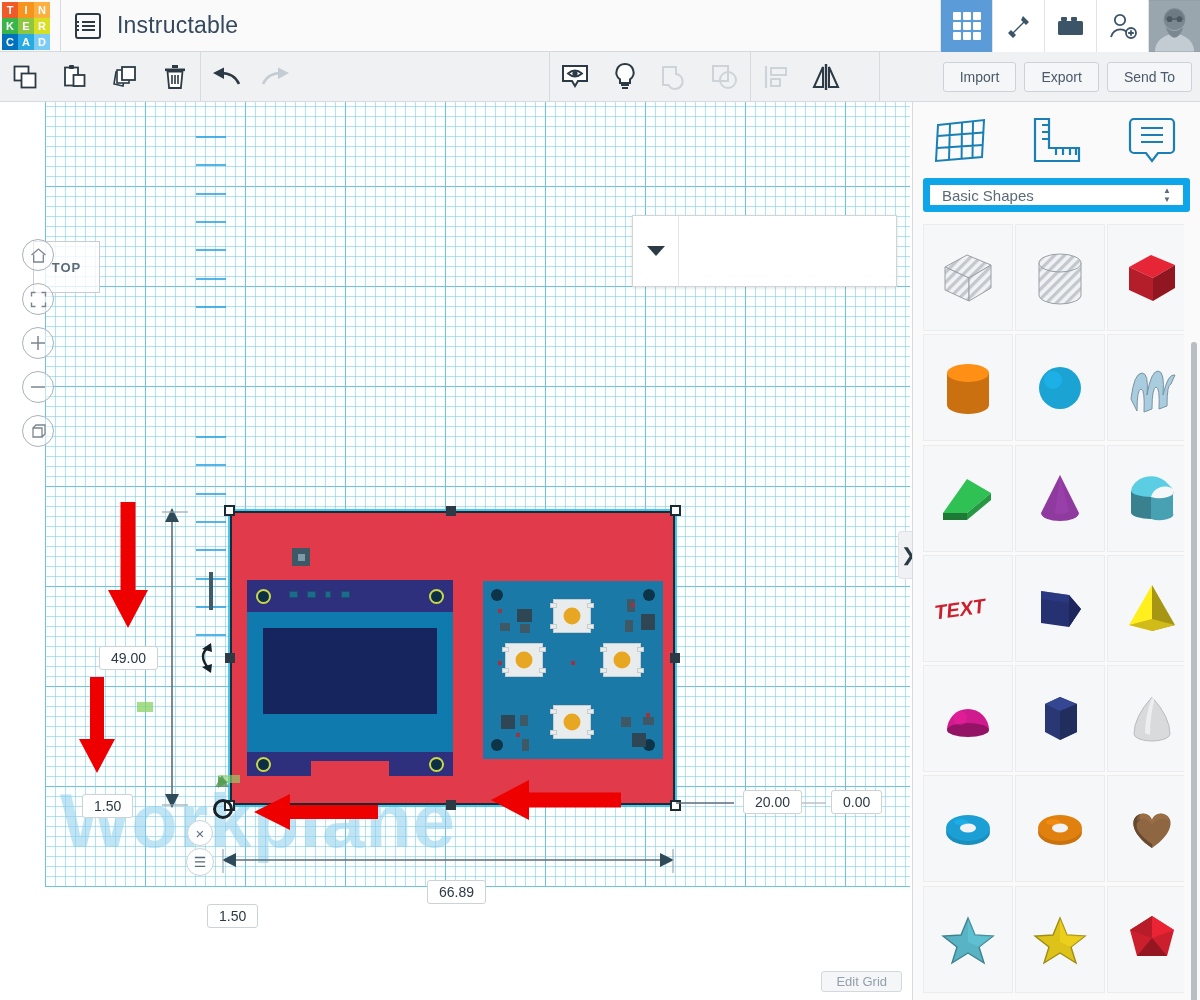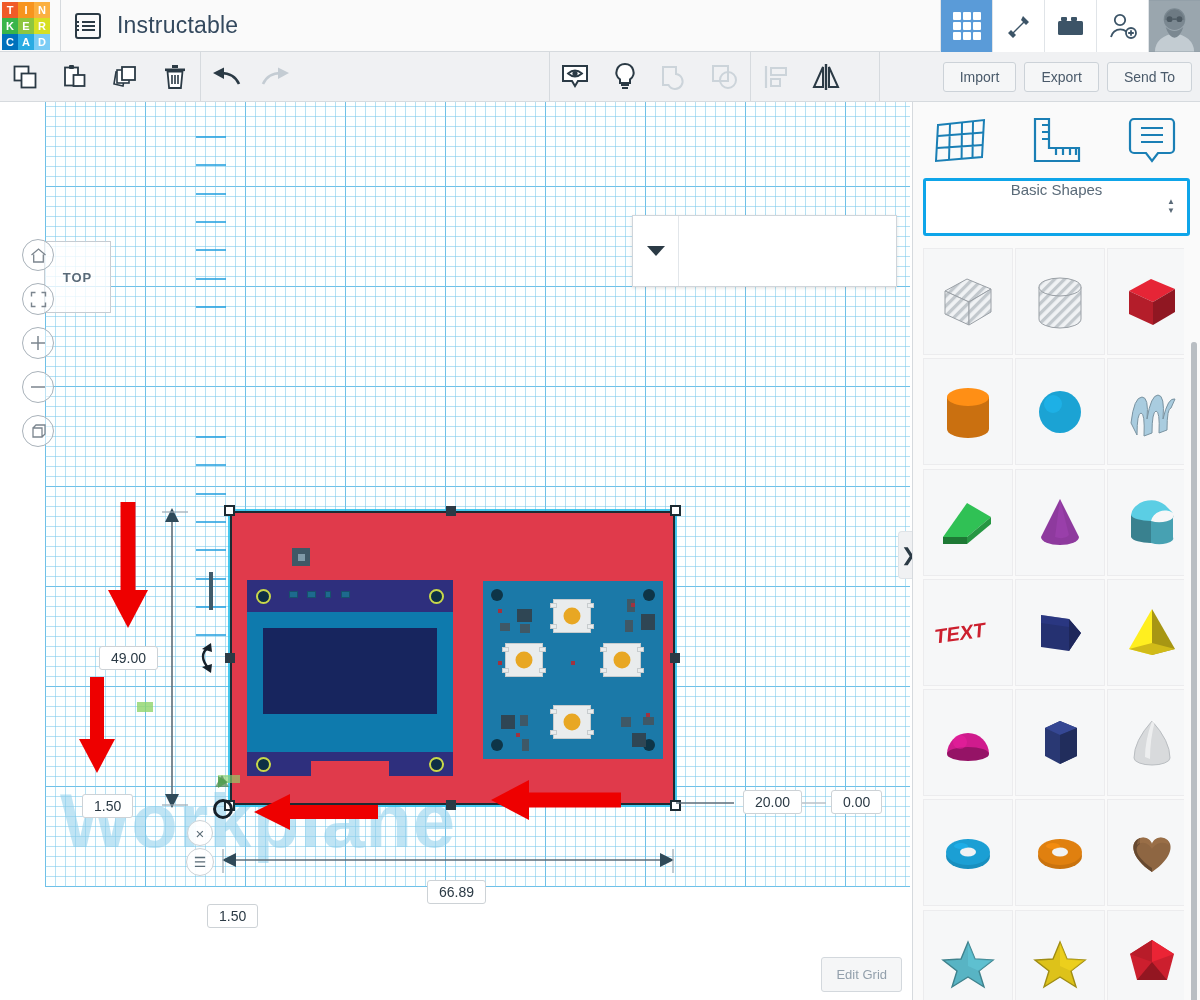--- a/index.html
+++ b/index.html
@@ -84,21 +84,21 @@
     color: rgba(140,205,235,.55); letter-spacing: 1px; transform: translateY(-110px);
     pointer-events: none;
   }
   .ruler-left {
     position: absolute; left: 190px; top: 102px; width: 40px; height: 700px;
     pointer-events: none;
   }
 
   
   .viewcube {
-    position: absolute; left: 44px; top: 139px; width: 67px; height: 72px;
+    position: absolute; left: 33px; top: 139px; width: 67px; height: 52px;
     background: rgba(255,255,255,.78); border: 1px solid #c6ccd2;
     display: flex; align-items: center; justify-content: center;
     font-size: 13px; font-weight: bold; color: #5a6a78; letter-spacing: 1px;
   }
   .navbtn {
     position: absolute; left: 22px; width: 32px; height: 32px; border-radius: 50%;
     border: 1px solid #a9b2ba; background: rgba(255,255,255,.55);
     display: flex; align-items: center; justify-content: center; color: #6b757e;
   }
 
@@ -171,21 +171,21 @@
     background: rgba(255,255,255,.9); border: 1px solid #ccd2d6;
     display: flex; align-items: center; justify-content: center; color: #5b6d78; font-size: 15px;
   }
 
   
   .annot { position: absolute; pointer-events: none; }
 
   
   .grid-ctrl { position: absolute; right: 10px; bottom: 8px; width: 300px; text-align: right; }
   .edit-grid {
-    display: inline-block; padding: 9px 14px; background: #f5f6f7;
+    display: inline-block; padding: 2px 14px; background: #f5f6f7;
     border: 1px solid #d3d8dd; border-radius: 3px; font-size: 13px; color: #93a0ac;
   }
   .snap-row { margin-top: 7px; display: flex; justify-content: flex-end; align-items: center; gap: 8px; }
   .snap-lbl { font-size: 13px; color: #5a6a78; }
   .snap-sel {
     padding: 5px 10px; background: #f5f6f7; border: 1px solid #d3d8dd; border-radius: 3px;
     font-size: 13px; color: #93a0ac; display: flex; align-items: center; gap: 10px;
   }
 
   
@@ -197,22 +197,22 @@
   }
 
   
   .rpanel {
     position: absolute; left: 912px; top: 102px; width: 288px; height: 898px;
     background: #fafafa; border-left: 1px solid #d6dade;
   }
   .rp-icons { display: flex; height: 76px; align-items: center; }
   .rp-ibtn { flex: 1; display: flex; align-items: center; justify-content: center; }
   .rp-select {
-    margin: 0 10px; height: 58px; background: #fff; border: 3px solid #0ea5e9; border-radius: 3px;
-    display: flex; align-items: center; padding: 0 12px; font-size: 15px; color: #5a6a78; flex-direction: column;
+    margin: 0 10px; height: 34px; background: #fff; border: 7px solid #0ea5e9; border-radius: 3px;
+    display: flex; align-items: center; padding: 0 12px; font-size: 15px; color: #5a6a78;
   }
   .rp-caret { margin-left: auto; display: flex; flex-direction: column; gap: 2px; color: #5a6a78; font-size: 8px; line-height: 7px; }
   .shapes {
     margin: 12px 16px 0 10px; display: grid; grid-template-columns: repeat(3, 90px);
     gap: 2px; height: 770px; overflow: hidden;
   }
   .shape-cell {
     width: 90px; height: 107px; background: #f6f7f8; border: 1px solid #ececee;
     display: flex; align-items: center; justify-content: center;
   }

